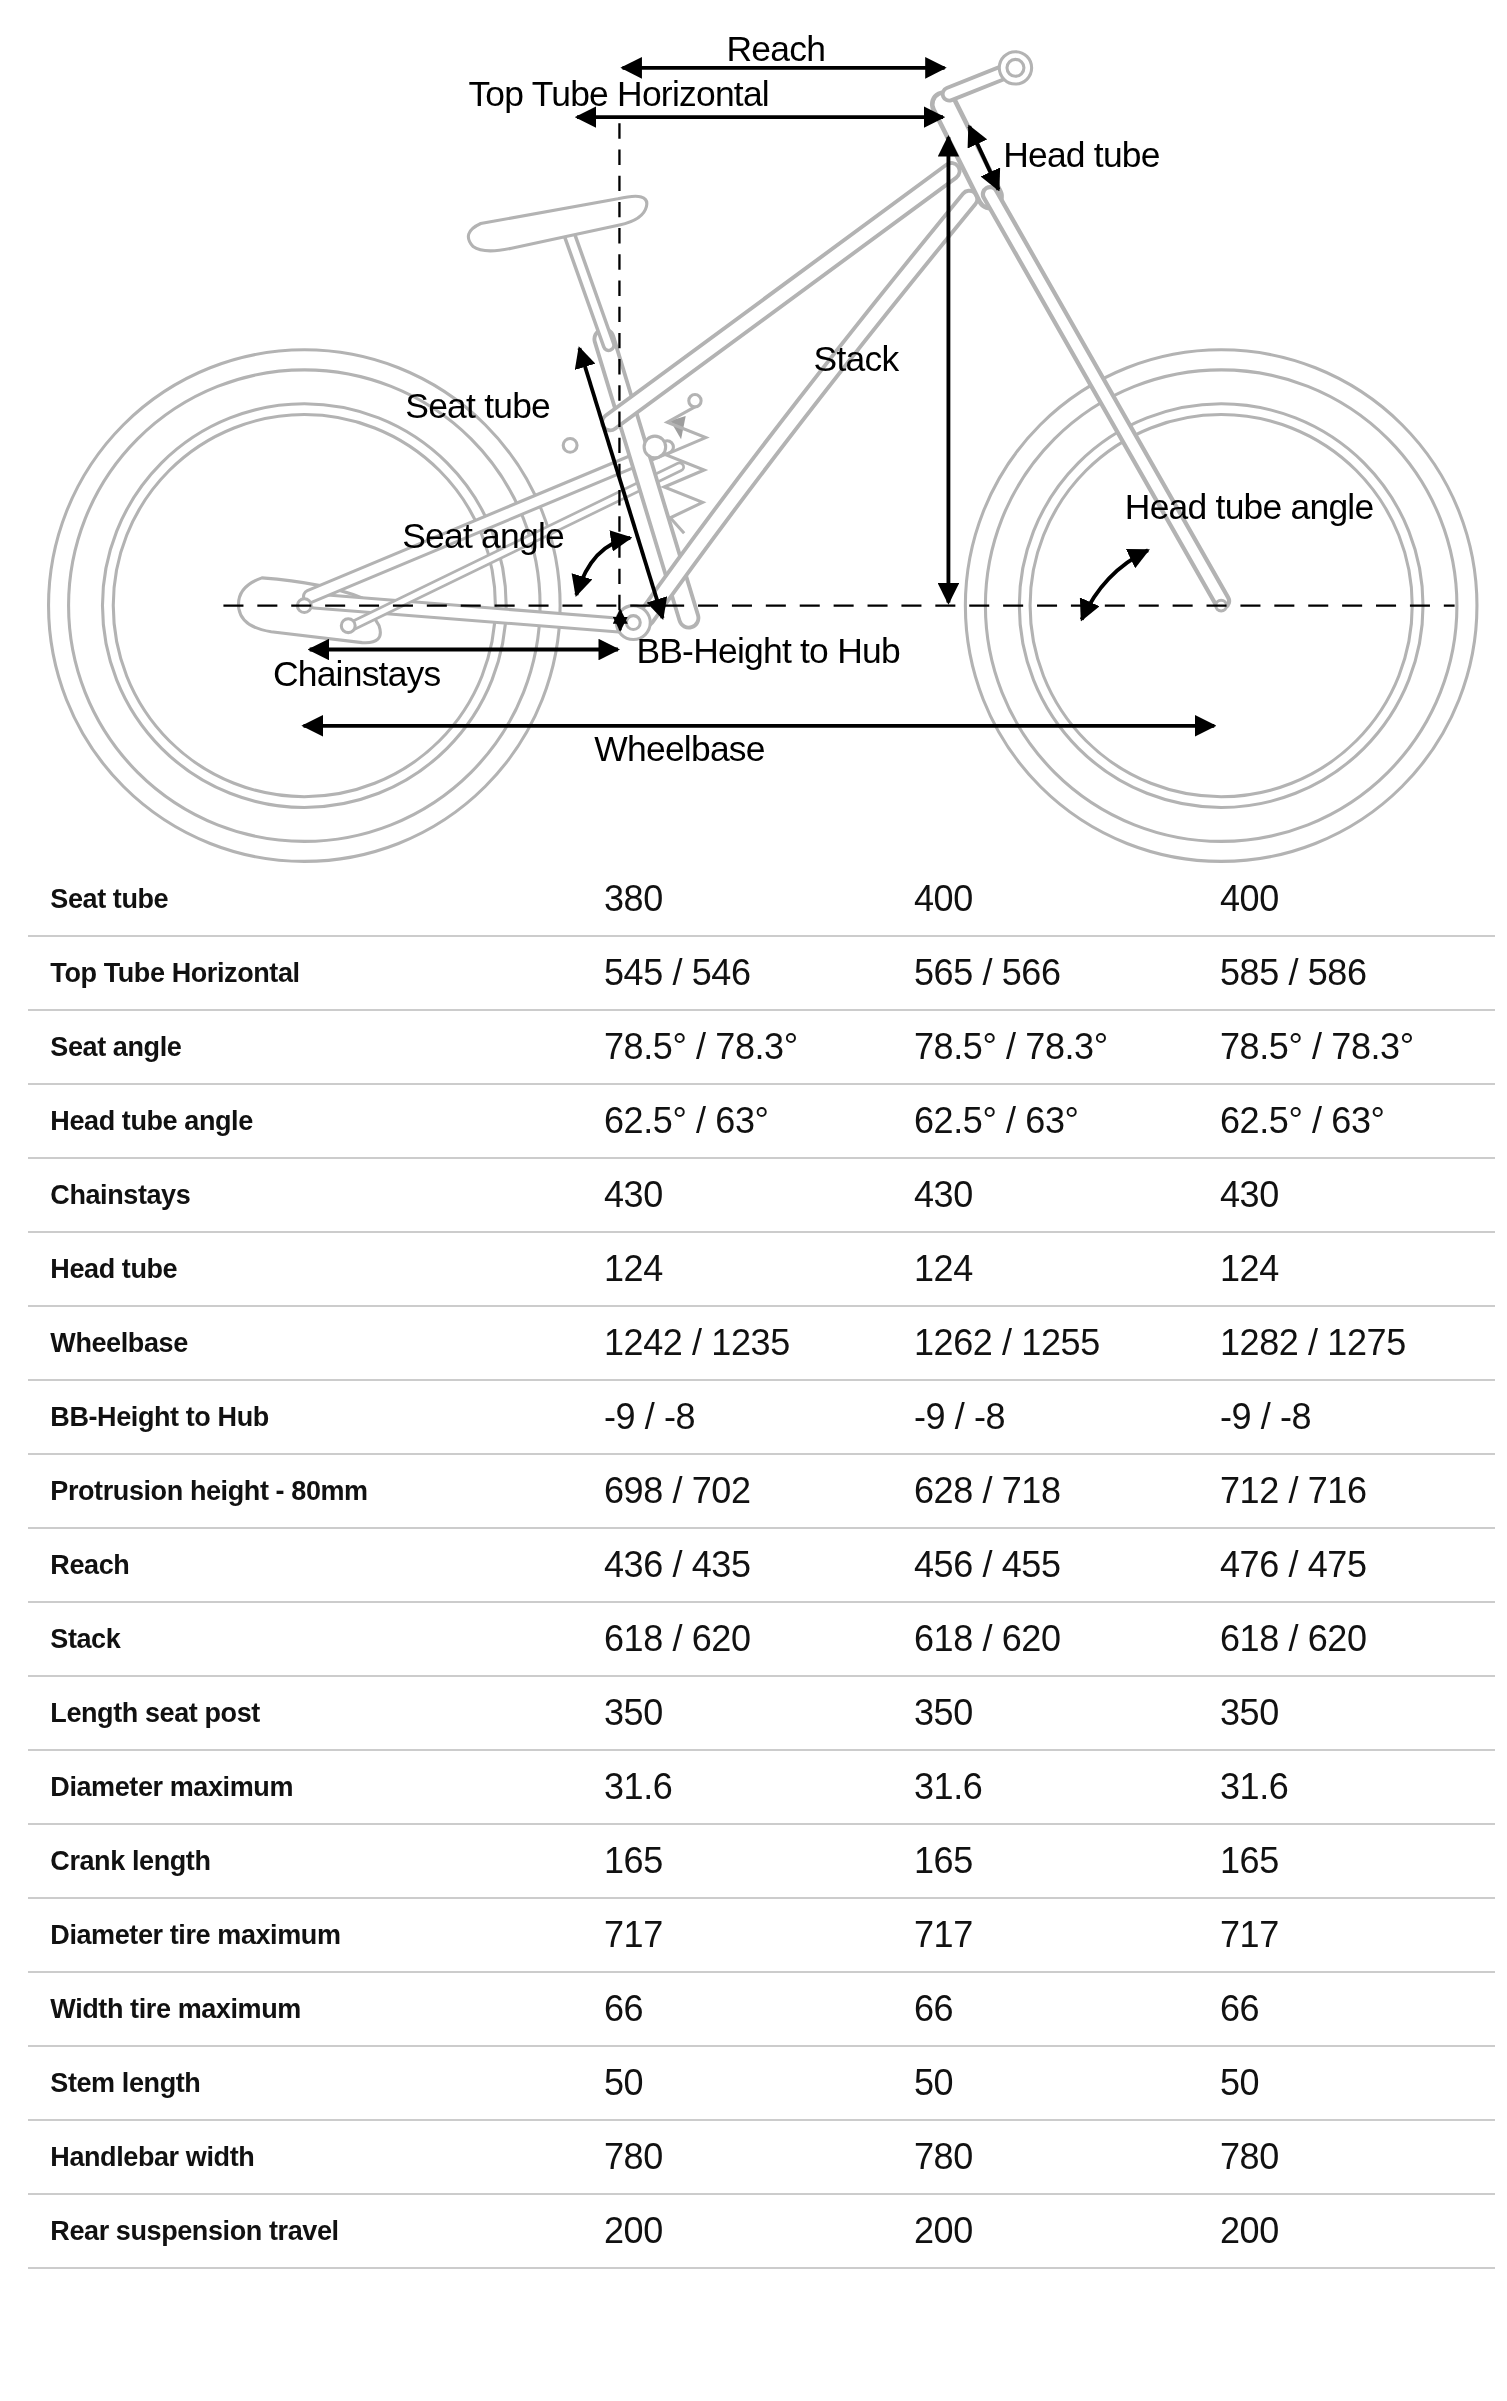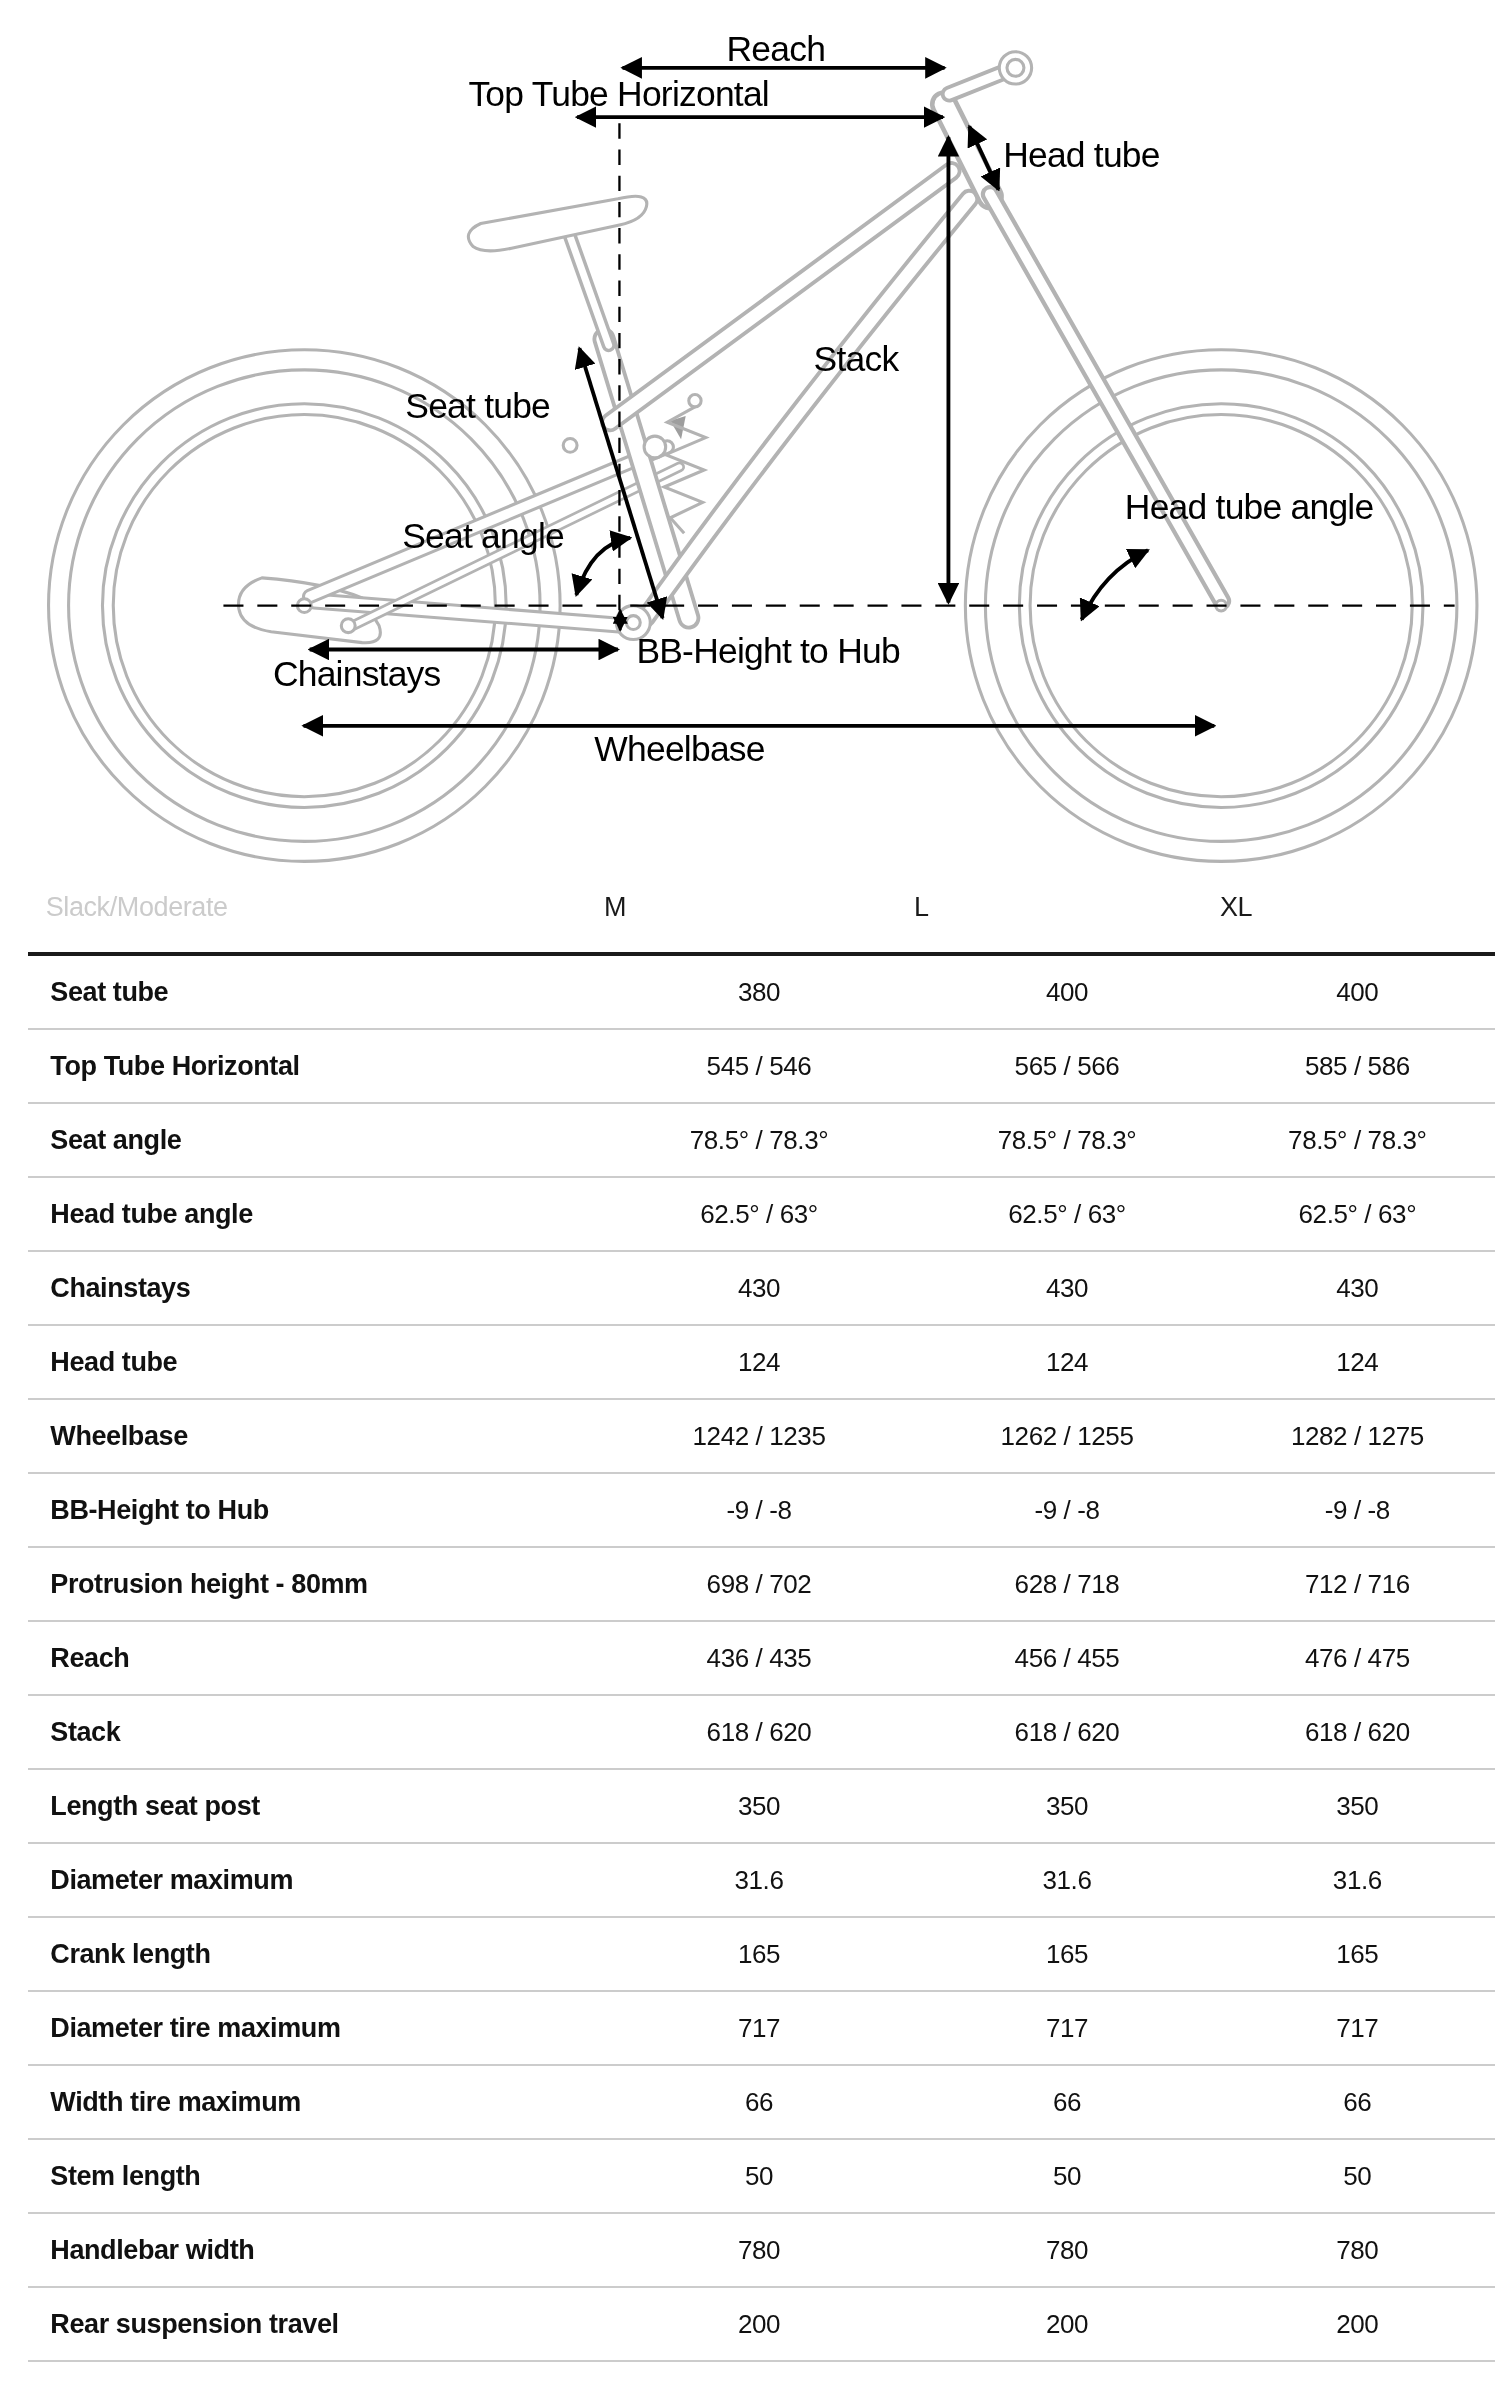--- a/index.html
+++ b/index.html
@@ -25,21 +25,21 @@
   }
   .t-header .gname{color:var(--muted);padding-left:17.7px;font-size:27px;letter-spacing:-0.4px;}
   .t-header .col{font-size:27px;color:#1a1a1a;letter-spacing:-0.4px;}
   .t-row{
     display:grid;grid-template-columns:576px 310px 306px 1fr;
     height:74px;align-items:center;border-bottom:2.3px solid var(--rowline);
     box-sizing:border-box;
   }
   .cell{white-space:nowrap;}
   .cell.label{font-weight:bold;font-size:27px;padding-left:22.3px;letter-spacing:-0.4px;}
-  .cell.val{font-size:26px;letter-spacing:-0.4px;text-align:center;}
+  .cell.val{font-size:36px;letter-spacing:-0.4px;}
 </style>
 </head>
 <body style="--bike: #b3b3b3; --ann: #000000; --muted: #cbcbcb; --rowline: #cccccc; --headrule: #1a1a1a;">
 
 <div class="diagram-wrap">
 <svg viewBox="0 0 1956 1120" width="1507" height="863">
   <defs>
     <marker id="ah" viewBox="0 0 10 10" refX="9" refY="5" markerWidth="5.6" markerHeight="5.6" orient="auto-start-reverse">
       <path d="M0,0 L10,5 L0,10 z" fill="#000"></path>
     </marker>
@@ -132,26 +132,20 @@
   <text class="lbl" x="620" y="543" text-anchor="middle">Seat tube</text>
   <text class="lbl" x="627" y="711" text-anchor="middle">Seat angle</text>
   <text class="lbl" x="1460" y="674" text-anchor="start">Head tube angle</text>
   <text class="lbl" x="826" y="860" text-anchor="start">BB-Height to Hub</text>
   <text class="lbl" x="463" y="890" text-anchor="middle">Chainstays</text>
   <text class="lbl" x="882" y="988" text-anchor="middle">Wheelbase</text>
 </svg>
 </div>
 
 <div class="geo-table">
-  <div class="t-header">
-    <div class="gname">Slack/Moderate</div>
-    <div class="col">M</div>
-    <div class="col">L</div>
-    <div class="col">XL</div>
-  </div>
   <div id="t-body">
   <div class="t-row">
     <div class="cell label">Seat tube</div>
     <div class="cell val">380</div>
     <div class="cell val">400</div>
     <div class="cell val">400</div>
   </div>
 
   <div class="t-row">
     <div class="cell label">Top Tube Horizontal</div>

